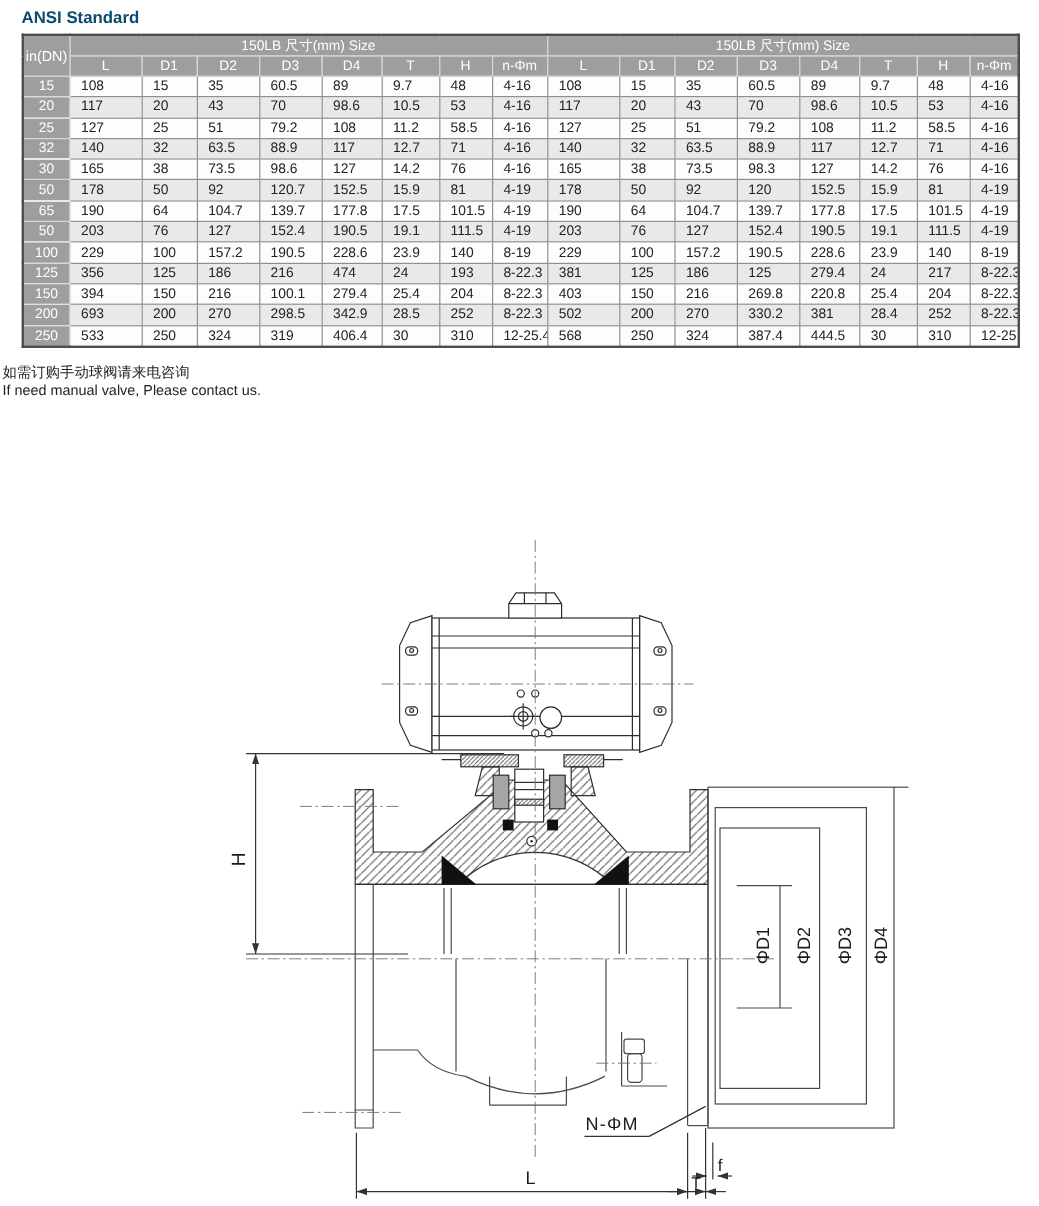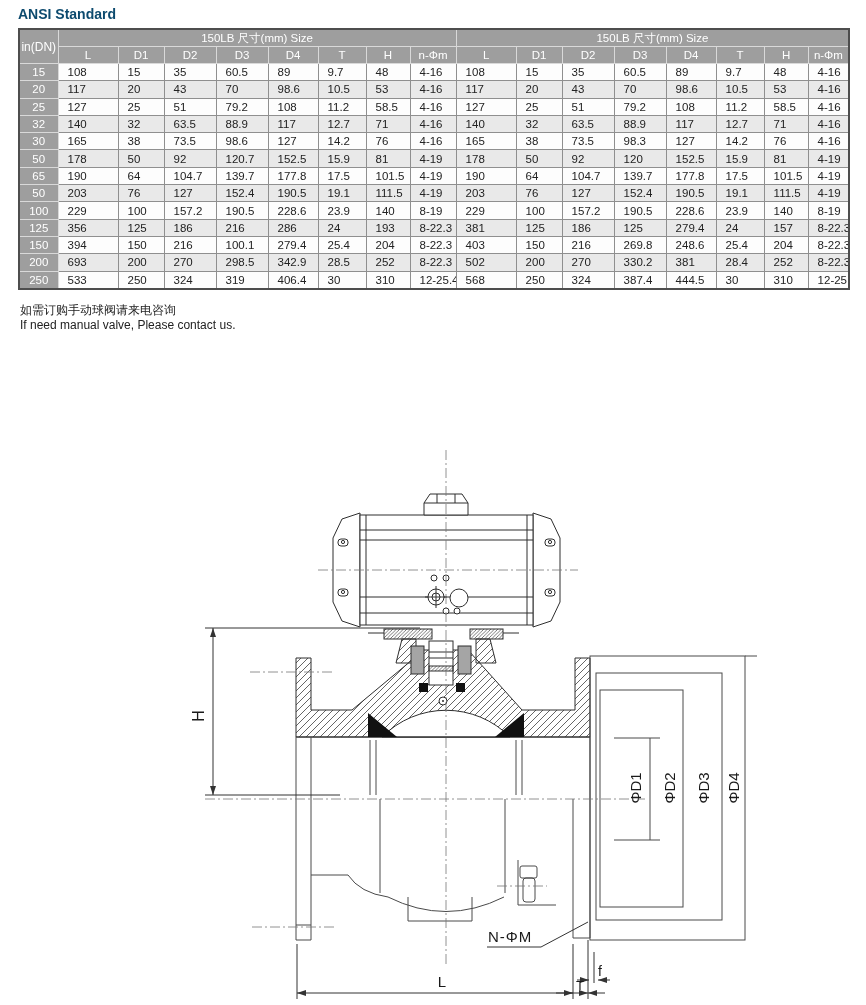--- a/index.html
+++ b/index.html
@@ -20,21 +20,21 @@
   table.dim th.dnh{font-size:12px;}
   table.dim td{
     border:1px solid #8f8f8f;height:16.3px;padding:0 2px 0 9px;text-align:left;
     color:#222;background:#fdfdfd;white-space:nowrap;overflow:hidden;
   }
   table.dim td.dn{
     background:#9e9e9e;color:#fff;text-align:center;padding:0;border:1px solid #d9d9d9;
   }
   table.dim tbody tr:nth-child(even) td{background:#e9e9e9;}
   table.dim tbody tr:nth-child(even) td.dn{background:#9e9e9e;}
-  .notes{position:absolute;left:20px;top:303px;font-size:12px;line-height:15px;color:#222;}
+  .notes{position:absolute;left:2px;top:303px;font-size:12px;line-height:15px;color:#222;}
   .drawing{position:absolute;left:0;top:440px;}
   svg text{fill:#1a1a1a;stroke:none;font-family:"Liberation Sans",sans-serif;}
 </style>
 </head>
 <body>
 
 <div class="title">ANSI Standard</div>
 
 <table class="dim">
   <colgroup>
@@ -252,48 +252,48 @@
         <td>23.9</td>
         <td>140</td>
         <td>8-19</td>
       </tr>
       <tr>
         <td class="dn">125</td>
         <td>356</td>
         <td>125</td>
         <td>186</td>
         <td>216</td>
-        <td>286</td>
+        <td>474</td>
         <td>24</td>
         <td>193</td>
         <td>8-22.3</td>
         <td>381</td>
         <td>125</td>
         <td>186</td>
         <td>125</td>
         <td>279.4</td>
         <td>24</td>
-        <td>157</td>
+        <td>217</td>
         <td>8-22.3</td>
       </tr>
       <tr>
         <td class="dn">150</td>
         <td>394</td>
         <td>150</td>
         <td>216</td>
         <td>100.1</td>
         <td>279.4</td>
         <td>25.4</td>
         <td>204</td>
         <td>8-22.3</td>
         <td>403</td>
         <td>150</td>
         <td>216</td>
         <td>269.8</td>
-        <td>248.6</td>
+        <td>220.8</td>
         <td>25.4</td>
         <td>204</td>
         <td>8-22.3</td>
       </tr>
       <tr>
         <td class="dn">200</td>
         <td>693</td>
         <td>200</td>
         <td>270</td>
         <td>298.5</td>

